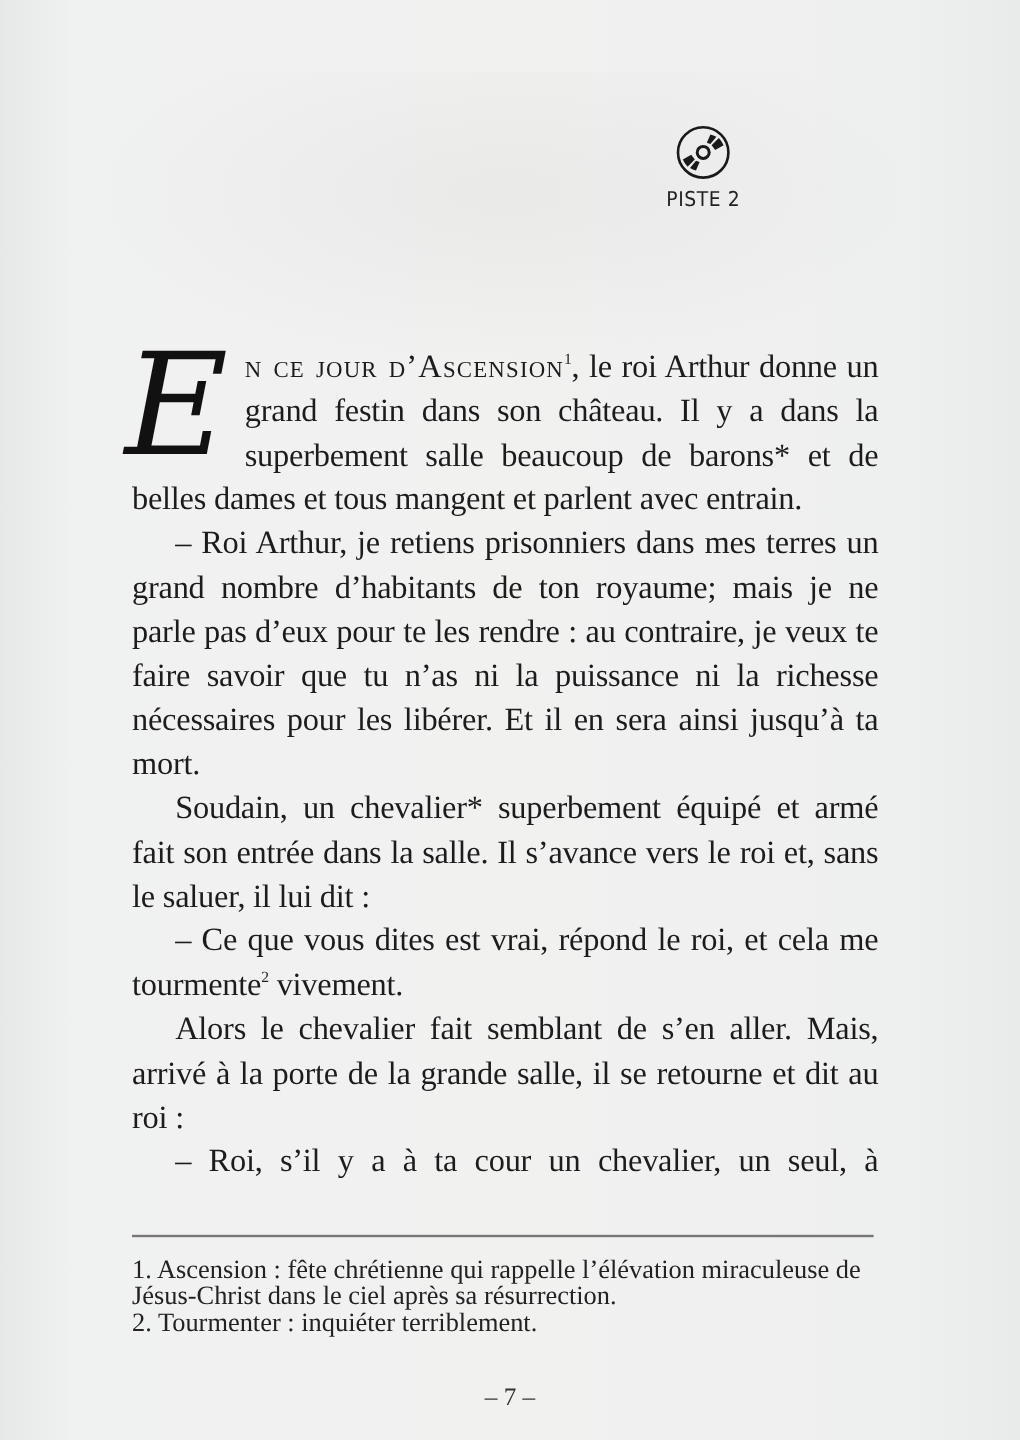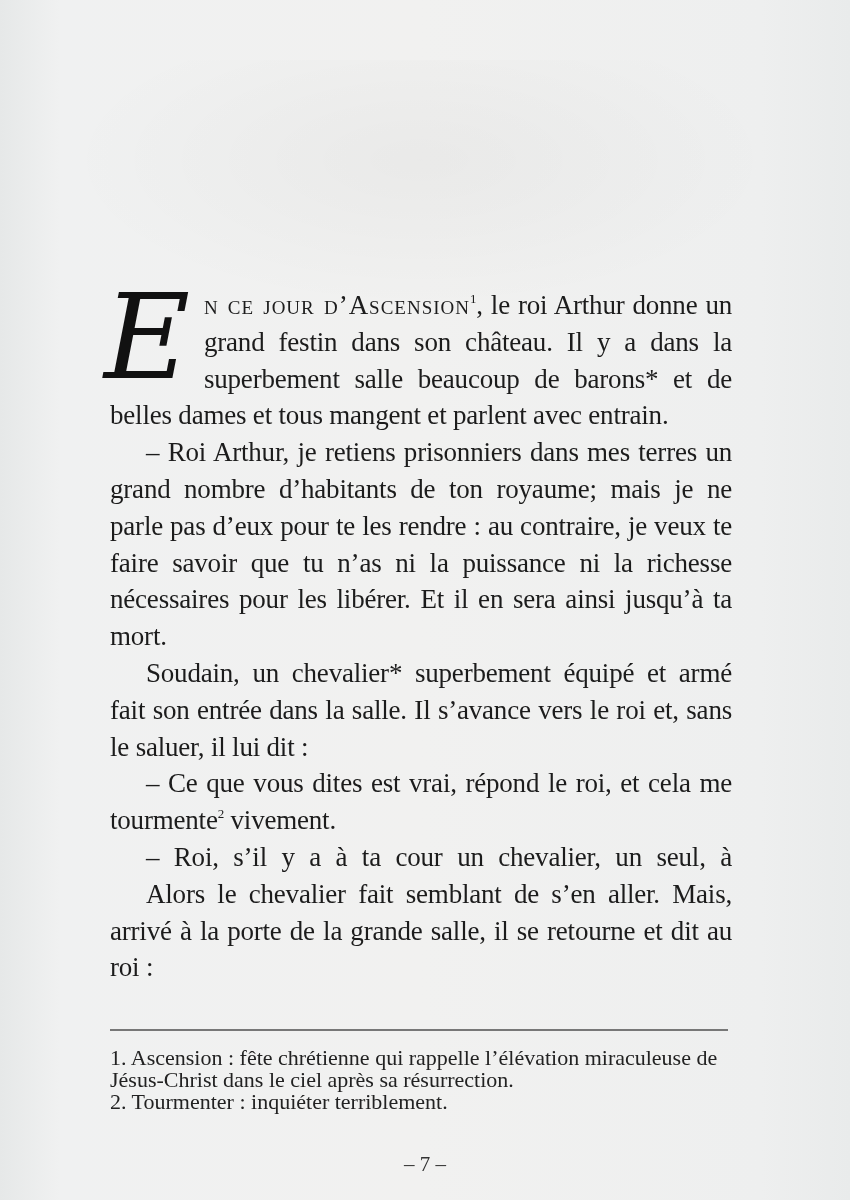--- a/index.html
+++ b/index.html
@@ -59,30 +59,43 @@
       position: absolute; left: 0; width: 850px; top: 1152px; text-align: center;
       font-family: "Liberation Serif", "DejaVu Serif", serif;
       font-size: 21px; color: #333;
     }
   </style>
 </head>
 <body>
 
 <div class="page">
 
+  <div class="track">
+    <span>
+      <svg width="46" height="46" viewBox="0 0 46 46">
+        <circle cx="23" cy="23" r="21" fill="none" stroke="#1a1a1a" stroke-width="2.2"></circle>
+        <circle cx="23" cy="23" r="5" fill="none" stroke="#1a1a1a" stroke-width="2.5"></circle>
+        <path d="M30 17 L36 11 A19 19 0 0 1 40 17 L33 21 Z" fill="#1a1a1a"></path>
+        <path d="M16 29 L10 35 A19 19 0 0 1 6 29 L13 25 Z" fill="#1a1a1a"></path>
+        <path d="M26 15 L29 8 A17 17 0 0 1 34 10 L29 16 Z" fill="#1a1a1a"></path>
+        <path d="M20 31 L17 38 A17 17 0 0 1 12 36 L17 30 Z" fill="#1a1a1a"></path>
+      </svg>
+    </span>
+    <div class="track-label">PISTE 2</div>
+  </div>
 
   <div class="body-text">
     <p class="first">
       <span class="dropcap">E</span><span class="smallcaps">n ce jour d’Ascension</span><sup>1</sup><span>, le roi Arthur donne un grand festin dans son château. Il y a dans la superbement salle beaucoup de barons* et de belles dames et tous mangent et parlent avec entrain.</span>
     </p>
     <p>– Roi Arthur, je retiens prisonniers dans mes terres un grand nombre d’habitants de ton royaume; mais je ne parle pas d’eux pour te les rendre : au contraire, je veux te faire savoir que tu n’as ni la puissance ni la richesse nécessaires pour les libérer. Et il en sera ainsi jusqu’à ta mort.</p>
     <p>Soudain, un chevalier* superbement équipé et armé fait son entrée dans la salle. Il s’avance vers le roi et, sans le saluer, il lui dit :</p>
     <p><span>– Ce que vous dites est vrai, répond le roi, et cela me tourmente</span><sup>2</sup><span> vivement.</span></p>
+    <p>Alors le chevalier fait semblant de s’en aller. Mais, arrivé à la porte de la grande salle, il se retourne et dit au roi :</p>
     <p style="text-align-last: justify;">– Roi, s’il y a à ta cour un chevalier, un seul, à</p>
-    <p>Alors le chevalier fait semblant de s’en aller. Mais, arrivé à la porte de la grande salle, il se retourne et dit au roi :</p>
   </div>
 
   <div class="rule"></div>
 
   <div class="footnotes">
     <div>1. Ascension : fête chrétienne qui rappelle l’élévation miraculeuse de Jésus-Christ dans le ciel après sa résurrection.</div>
     <div>2. Tourmenter : inquiéter terriblement.</div>
   </div>
 
   <div class="page-number">– 7 –</div>

